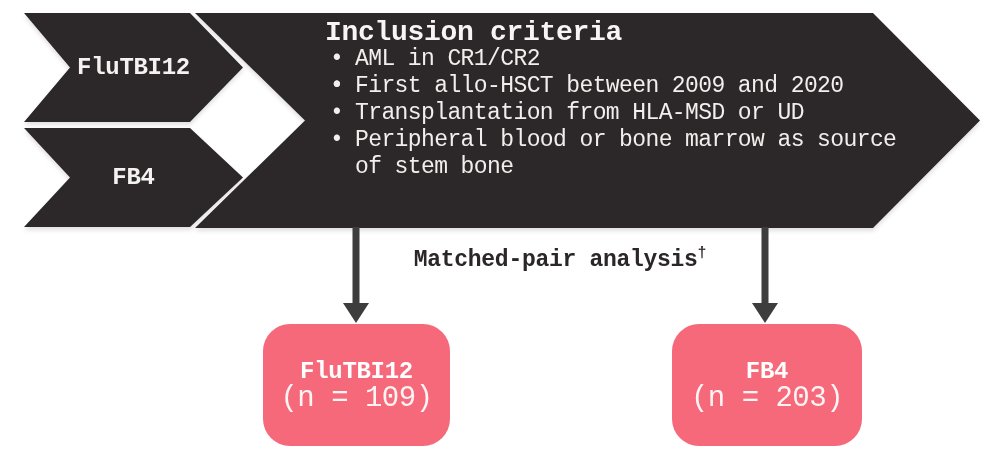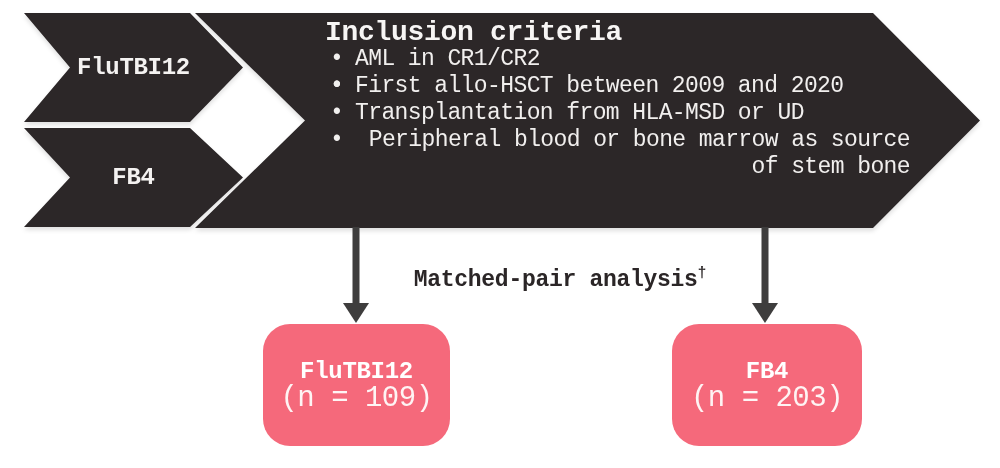--- a/index.html
+++ b/index.html
@@ -77,34 +77,32 @@
   .inclusion li .marker {
     position: absolute;
     left: 5px;
     top: 0;
     letter-spacing: 0;
   }
   .inclusion li .li-text {
     display: inline-block;
     max-width: 558px;
     vertical-align: top;
-    text-align: right;
   }
   
   .matched {
     left: 310px;
     top: 246px;
     width: 500px;
     text-align: center;
     font-weight: bold;
     font-size: 23px;
     line-height: 28px;
     letter-spacing: -0.3px;
     color: #2b2627;
-    margin-top: 20px;
   }
   .matched sup {
     font-size: 15px;
     line-height: 0;
   }
   
   .result-box {
     border-radius: 27px;
     background: #f5697b;
     display: flex;

